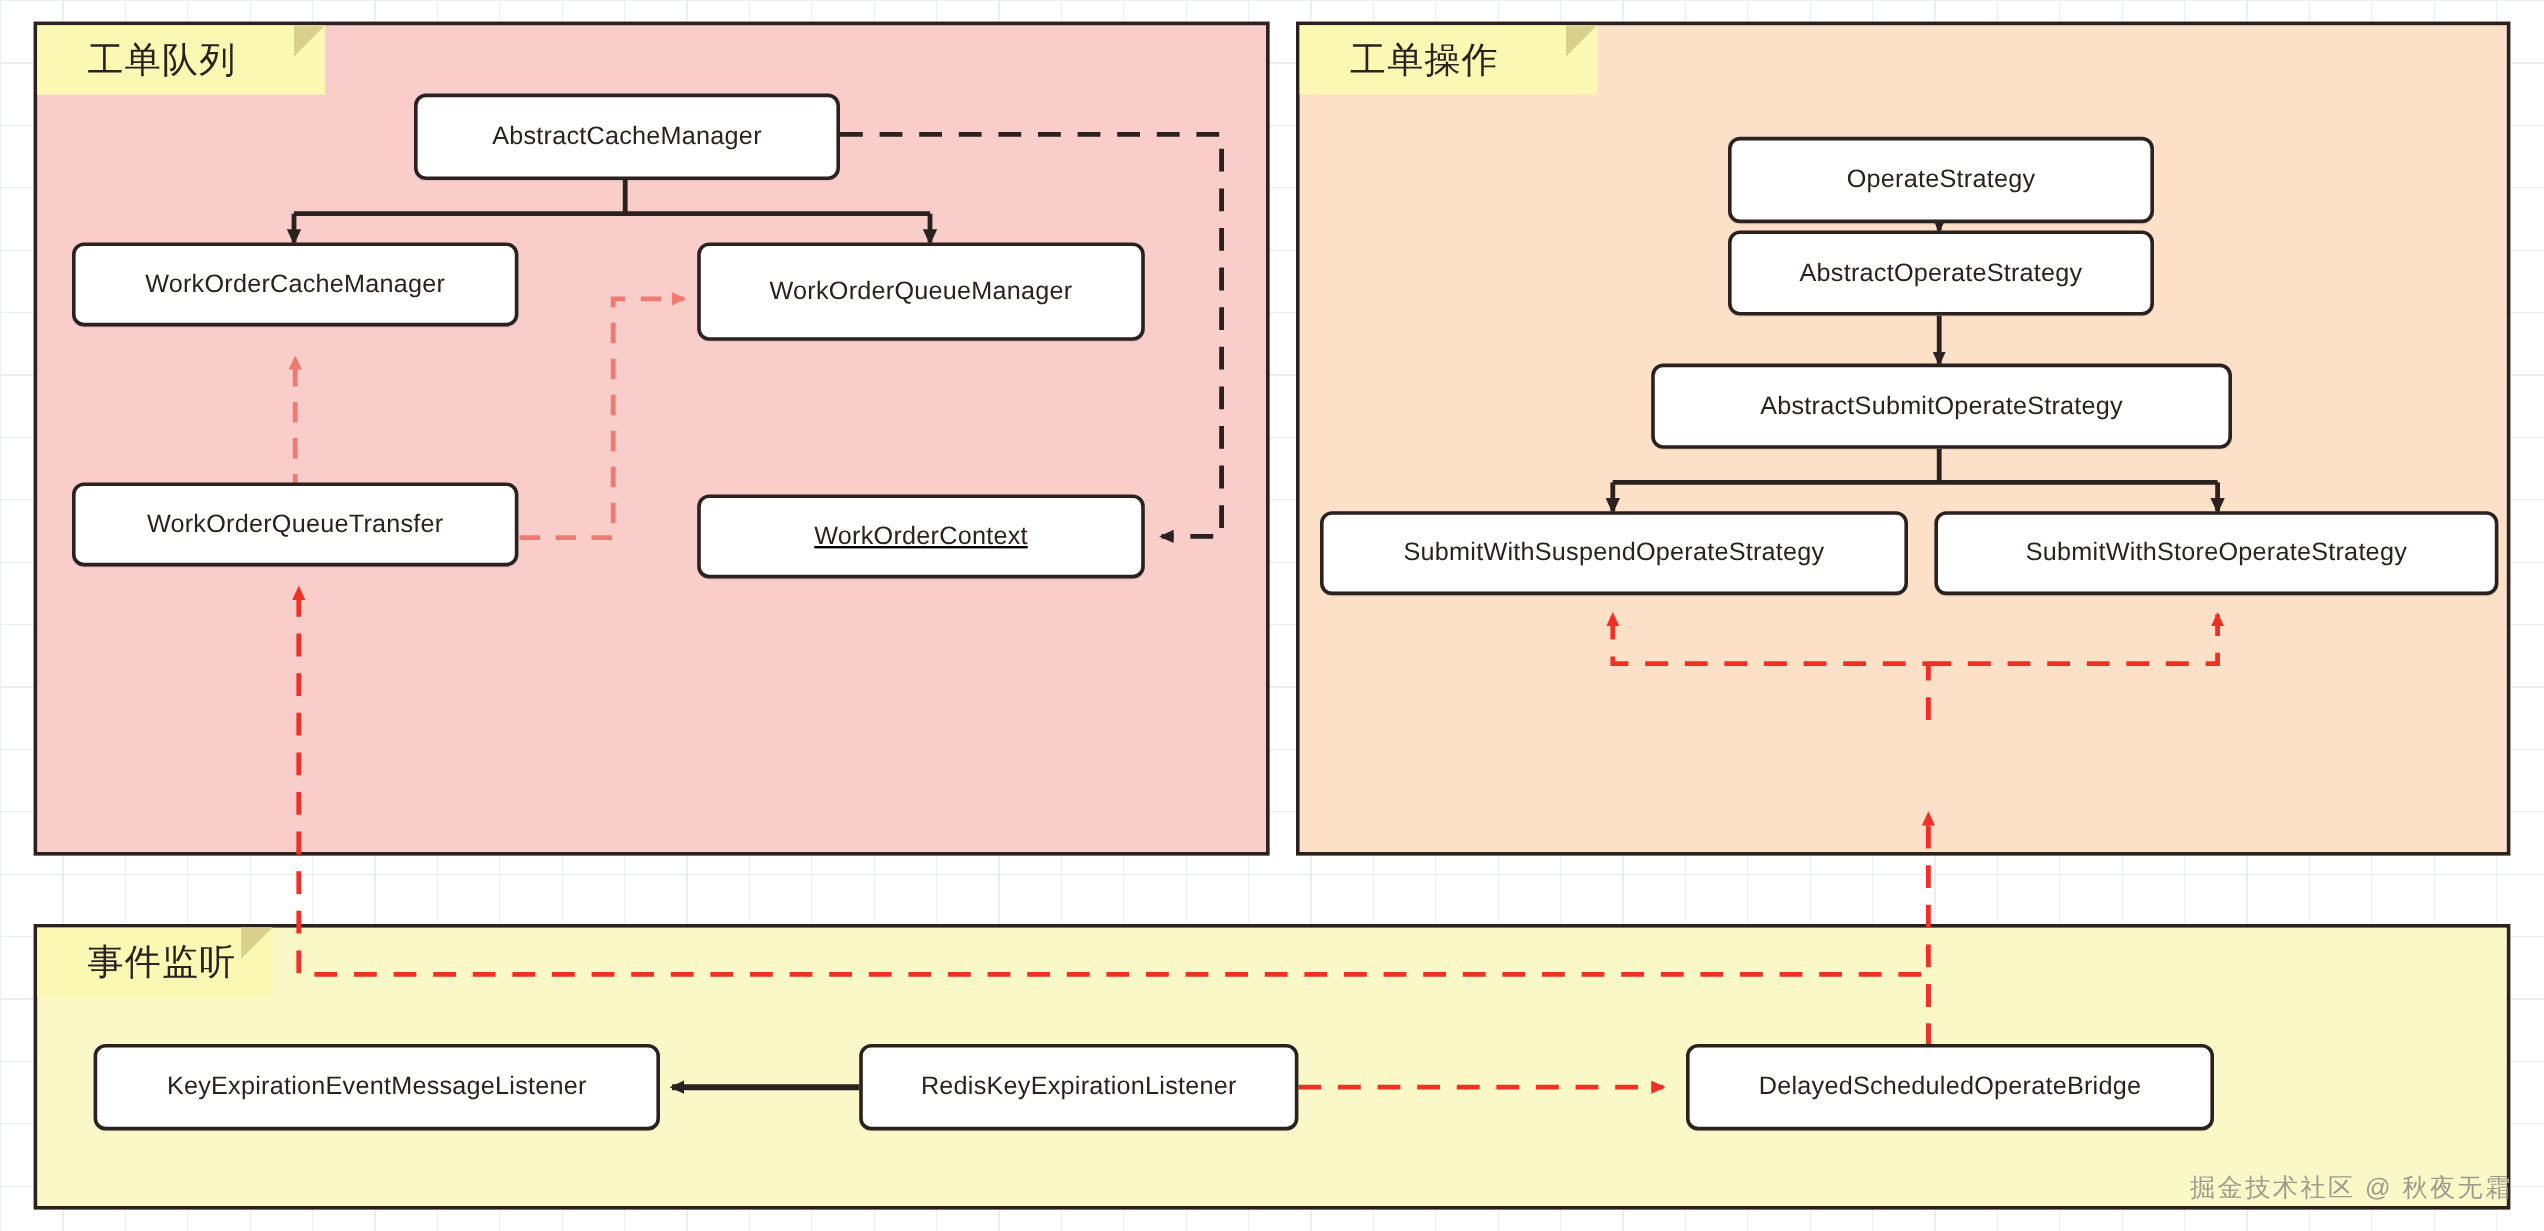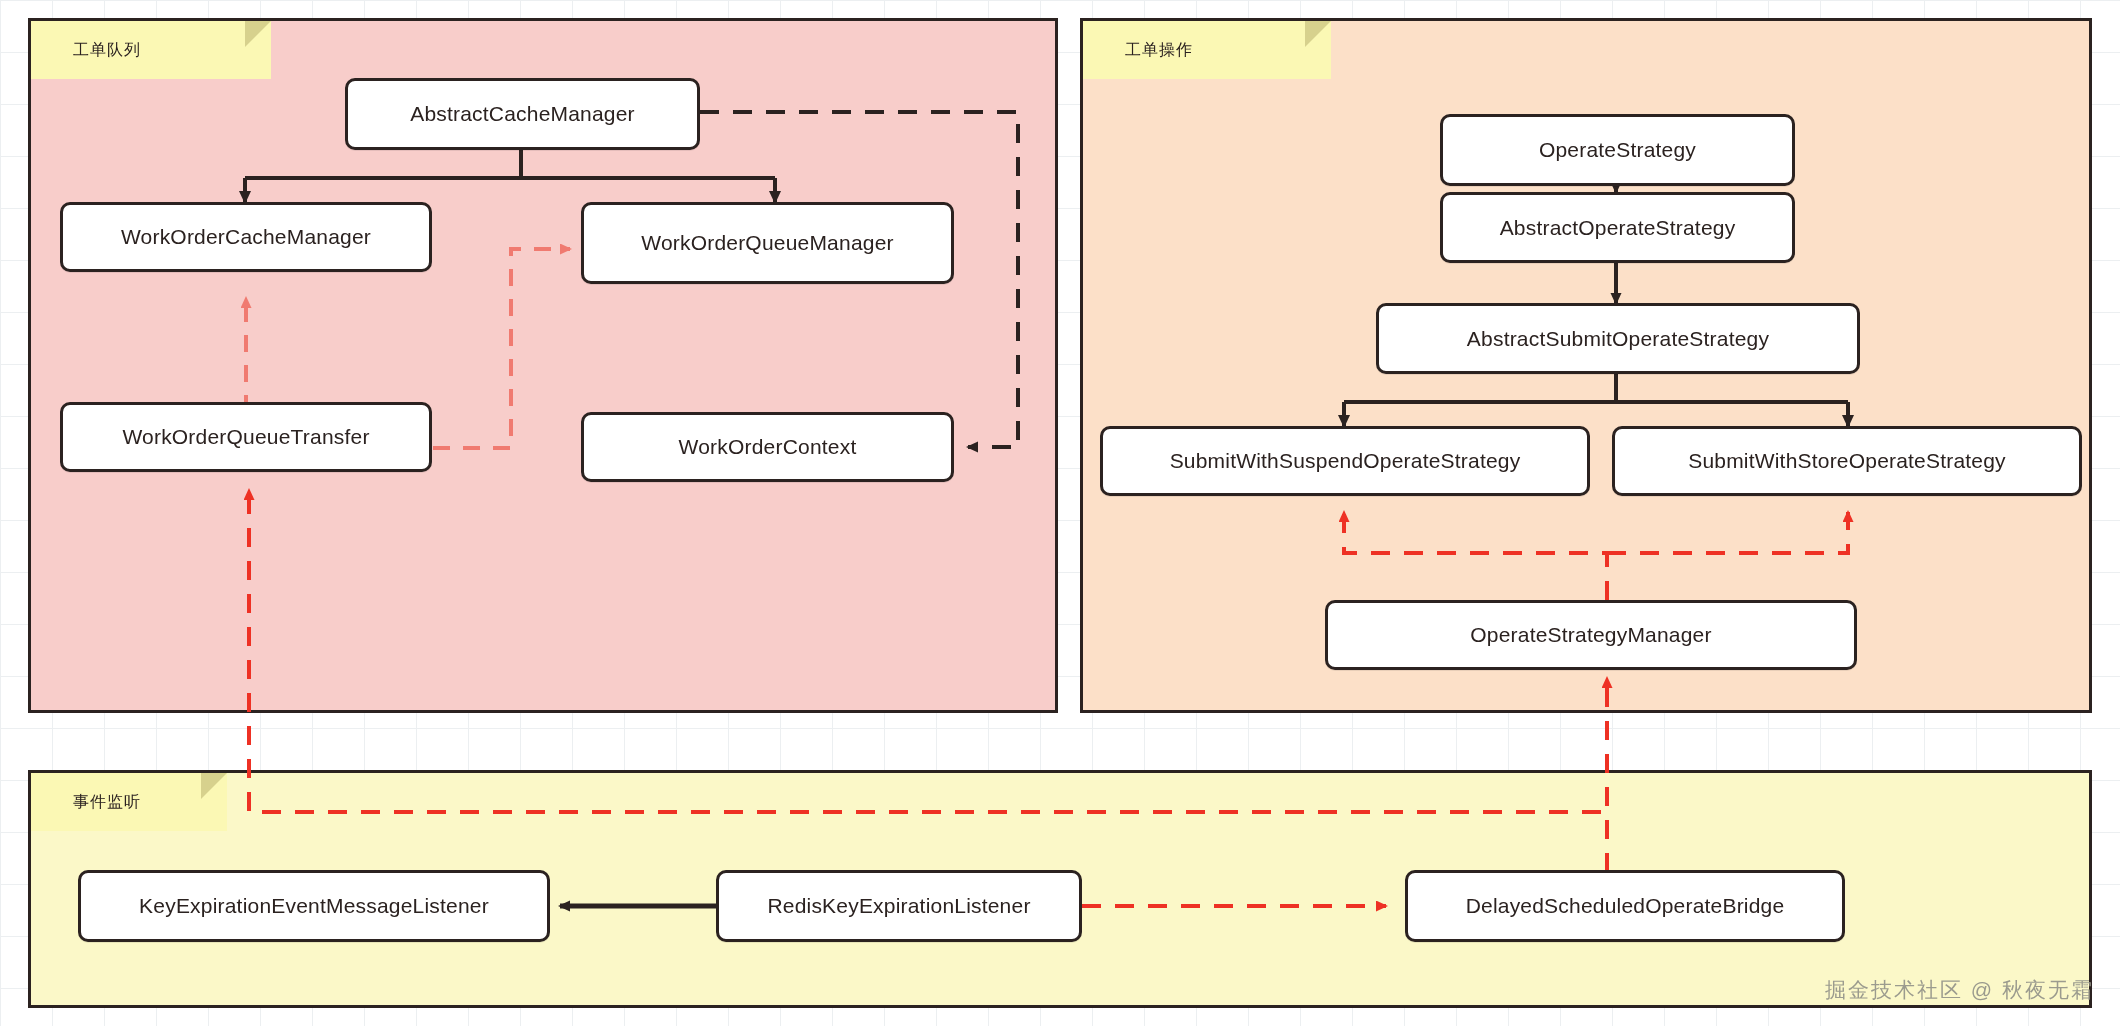--- a/index.html
+++ b/index.html
@@ -40,21 +40,21 @@
   .panel-tab{
     position:absolute;
     left:0;top:0;
     height:58px;
     background:#fbf8b4;
     display:flex;
     align-items:center;
     z-index:3;
   }
   .panel-tab .tab-label{
-    font-size:16px;
+    font-size:30px;
     color:#2b2220;
     padding-left:42px;
     letter-spacing:1px;
     white-space:nowrap;
   }
   .panel-tab .fold{
     position:absolute;
     right:0;top:0;
     width:0;height:0;
     border-top:26px solid #d7d18d;
@@ -177,21 +177,21 @@
   </div>
 
   <div class="node" style="left:581px;top:202px;width:373px;height:82px;">
     <span>WorkOrderQueueManager</span>
   </div>
 
   <div class="node" style="left:60px;top:402px;width:372px;height:70px;">
     <span>WorkOrderQueueTransfer</span>
   </div>
 
-  <div class="node" style="left:581px;top:412px;width:373px;height:70px;">
+  <div class="node" style="left:581px;top:412px;width:373px;height:70px;text-decoration:underline;">
     <span>WorkOrderContext</span>
   </div>
 
   <div class="node" style="left:1440px;top:78px;width:355px;height:72px;margin-top:36px;">
     <span>OperateStrategy</span>
   </div>
 
   <div class="node" style="left:1440px;top:192px;width:355px;height:71px;">
     <span>AbstractOperateStrategy</span>
   </div>
@@ -201,23 +201,20 @@
   </div>
 
   <div class="node" style="left:1100px;top:426px;width:490px;height:70px;">
     <span>SubmitWithSuspendOperateStrategy</span>
   </div>
 
   <div class="node" style="left:1612px;top:426px;width:470px;height:70px;">
     <span>SubmitWithStoreOperateStrategy</span>
   </div>
 
-  <div class="node" style="left:1325px;top:600px;width:532px;height:70px;">
-    <span>OperateStrategyManager</span>
-  </div>
 
   <div class="node" style="left:78px;top:870px;width:472px;height:72px;border-radius:10px;">
     <span>KeyExpirationEventMessageListener</span>
   </div>
 
   <div class="node" style="left:716px;top:870px;width:366px;height:72px;">
     <span>RedisKeyExpirationListener</span>
   </div>
 
   <div class="node" style="left:1394px;top:870px;width:440px;height:72px;margin-left:11px;">

